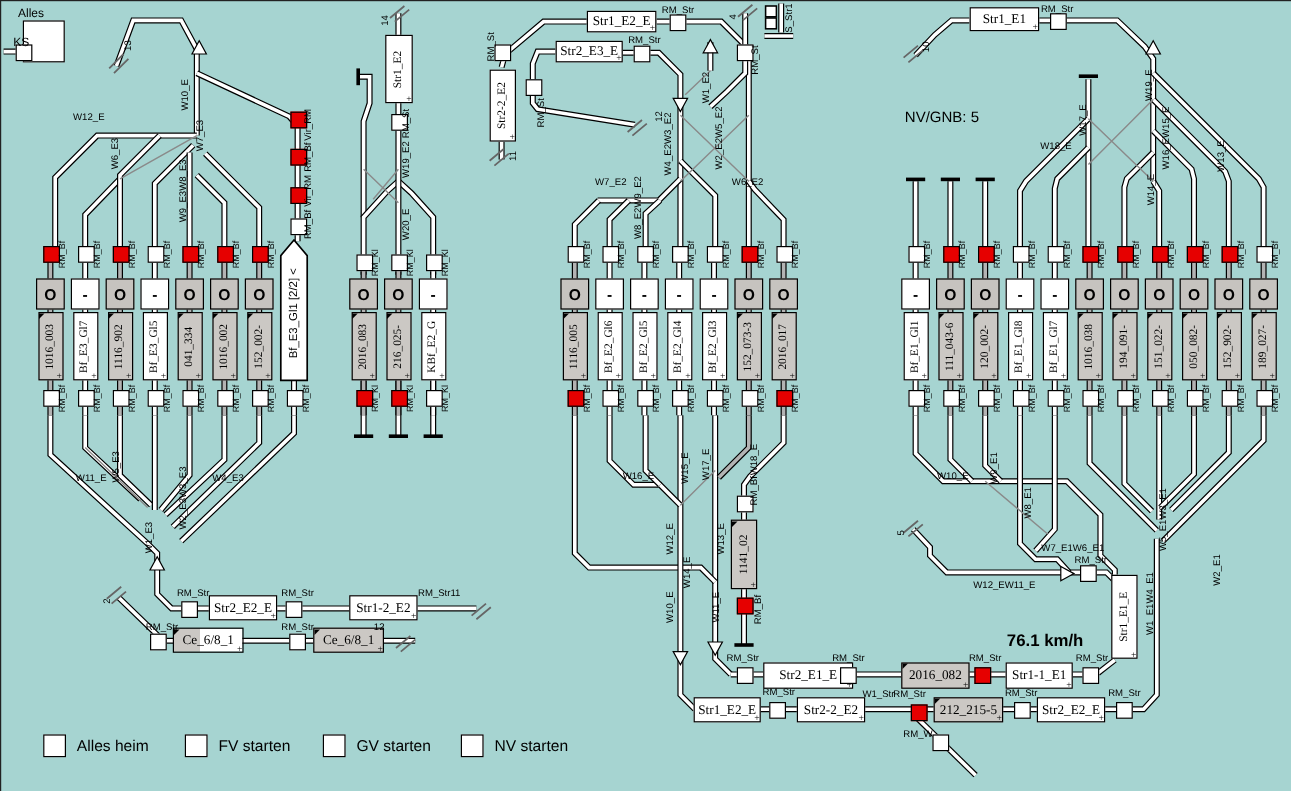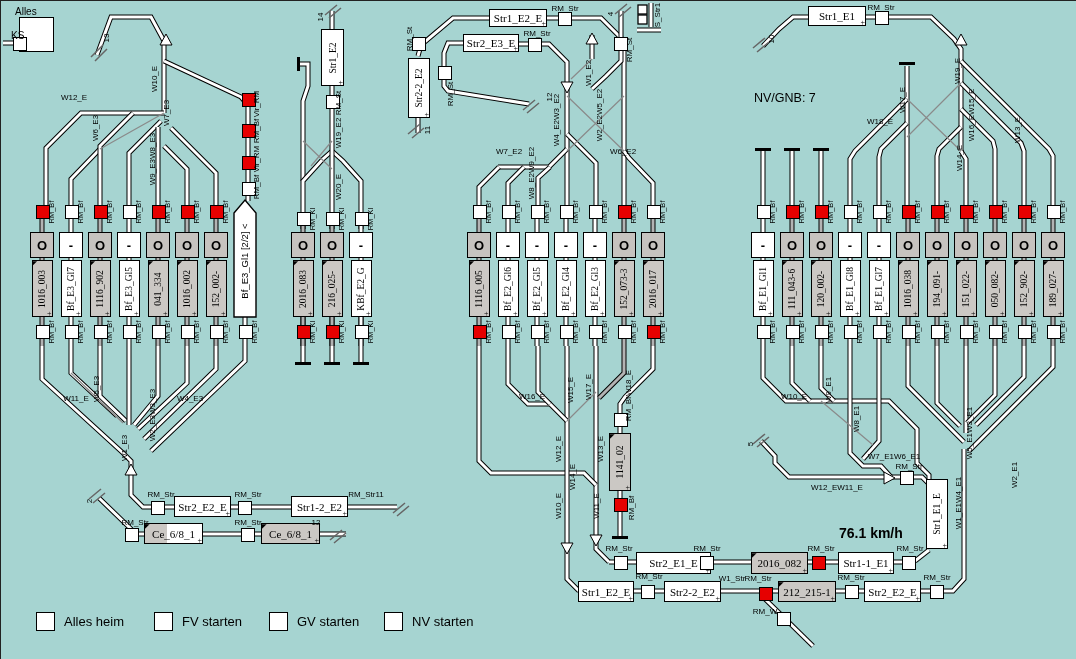--- a/index.html
+++ b/index.html
@@ -269,21 +269,21 @@
         <rect x="637" y="4" width="9" height="9"></rect>
           <rect x="637" y="14" width="9" height="9"></rect>
       </g>
     </g>
   </svg>
 
   <div class="lbl" style="left:14px;top:6px;transform:none;font-size:10px;">Alles</div>
   <div id="initbox"></div>
   <div class="lbl" style="left:10px;top:30px;transform:none;font-size:10px;">KS</div>
 
-  <div class="bigtxt" style="left:753px;top:90px;">NV/GNB: 7</div>
+  <div class="bigtxt" style="left:753px;top:90px;">NV/GNB: 5</div>
   <div class="bigtxt" style="left:838px;top:524px;font-weight:bold;font-size:14px;">76.1 km/h</div>
 
   <div id="gen">
       <div class="sq red" style="left: 34.5px; top: 203.5px;"></div>
       <div class="lbl rot" style="left: 51px; top: 211px; font-size: 7.5px;">RM_Bf</div>
       <div class="sig gray" style="left: 29px; top: 231px;">O</div>
       <div class="box gray" style="left: 30.5px; top: 259px; width: 21px; height: 57px;">
         <span class="tv">1016_003</span>
         <span class="plus">+</span>
         <span class="wedge">◤</span>
@@ -580,21 +580,21 @@
       </div>
       <div class="box" style="left: 577px; top: 580px; width: 56px; height: 21px;">
         <span class="t">Str1_E2_E</span>
         <span class="plus">+</span>
       </div>
       <div class="box" style="left: 663px; top: 580px; width: 57px; height: 21px;">
         <span class="t">Str2-2_E2</span>
         <span class="plus">+</span>
       </div>
       <div class="box gray" style="left: 777px; top: 580px; width: 58px; height: 21px;">
-        <span class="t">212_215-1</span>
+        <span class="t">212_215-5</span>
         <span class="plus">+</span>
         <span class="wedge">◤</span>
       </div>
       <div class="box" style="left: 863px; top: 580px; width: 57px; height: 21px;">
         <span class="t">Str2_E2_E</span>
         <span class="plus">+</span>
       </div>
       <div class="box" style="left: 173px; top: 495px; width: 57px; height: 21px;">
         <span class="t">Str2_E2_E</span>
         <span class="plus">+</span>

